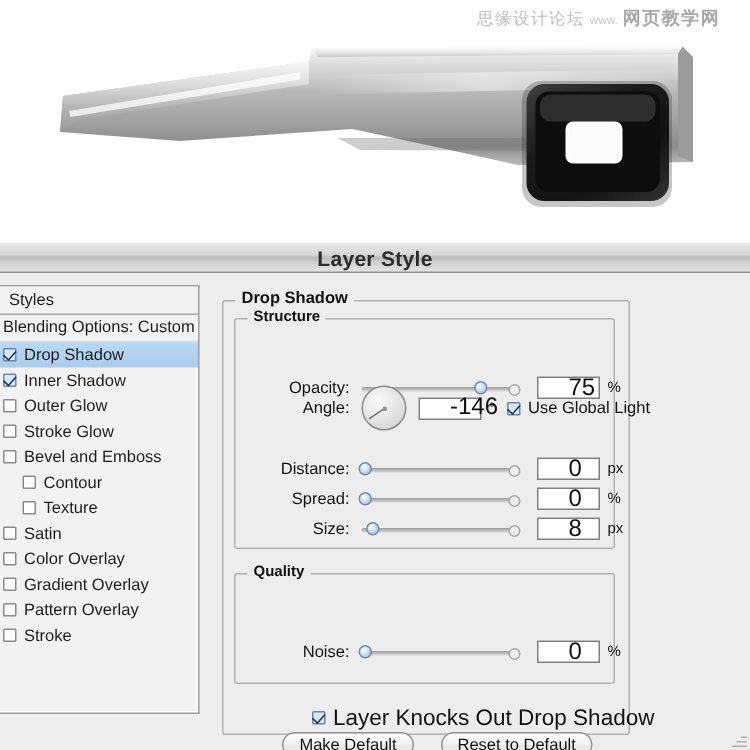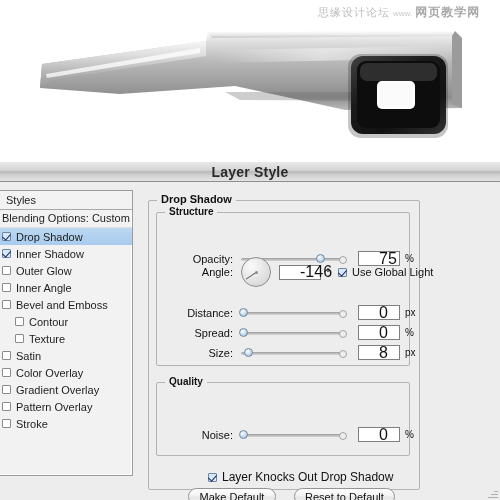--- a/index.html
+++ b/index.html
@@ -158,21 +158,21 @@
     background:linear-gradient(to top right,#6f6f6f 0%,#6f6f6f 49%,#ffffff 50%,#ffffff 100%);
   }
   .contour .btn{
     position:absolute;right:0;top:0;width:10px;height:100%;
     background:linear-gradient(to bottom,#bcd7f2,#80b2e2);
     border-left:1px solid #6f92b5;display:flex;align-items:center;justify-content:center;
   }
   .contour .btn i{display:block;width:0;height:0;border-left:3px solid transparent;border-right:3px solid transparent;border-top:4px solid #ffffff;}
 
   
-  .knocks{position:absolute;left:60px;top:278px;display:flex;align-items:center;gap:5px;font-size:12px;color:#111;white-space:nowrap;}
+  .knocks{position:absolute;left:60px;top:278px;display:flex;align-items:center;gap:5px;font-size:15px;color:#111;white-space:nowrap;}
 
   .btnrow{position:absolute;left:40px;top:296px;display:flex;gap:18px;}
   .pill{
     height:17px;min-width:88px;padding:0 10px;border-radius:9px;
     background:linear-gradient(to bottom,#fdfdfd 0%,#f3f3f3 48%,#e6e6e6 52%,#f6f6f6 100%);
     border:1px solid #949494;font-size:11px;color:#111;
     display:flex;align-items:center;justify-content:center;box-sizing:border-box;
   }
 
   
@@ -292,21 +292,21 @@
             <div class="st-row">
               <span class="cb on blue"></span>
               <span>Inner Shadow</span>
             </div>
             <div class="st-row">
               <span class="cb"></span>
               <span>Outer Glow</span>
             </div>
             <div class="st-row">
               <span class="cb"></span>
-              <span>Inner Angle</span>
+              <span>Stroke Glow</span>
             </div>
             <div class="st-row">
               <span class="cb"></span>
               <span>Bevel and Emboss</span>
             </div>
             <div class="st-row indent">
               <span class="cb"></span>
               <span>Contour</span>
             </div>
             <div class="st-row indent">

